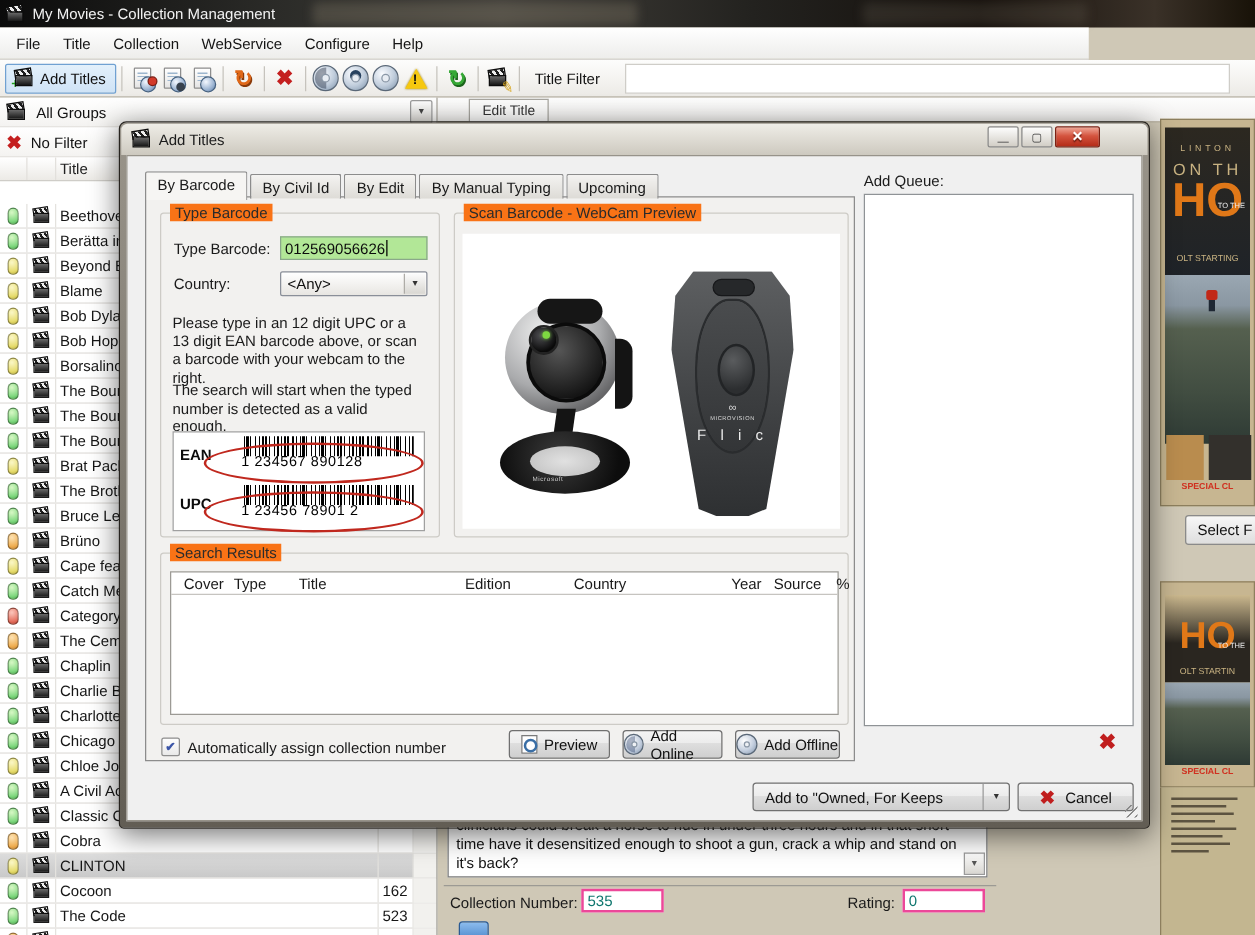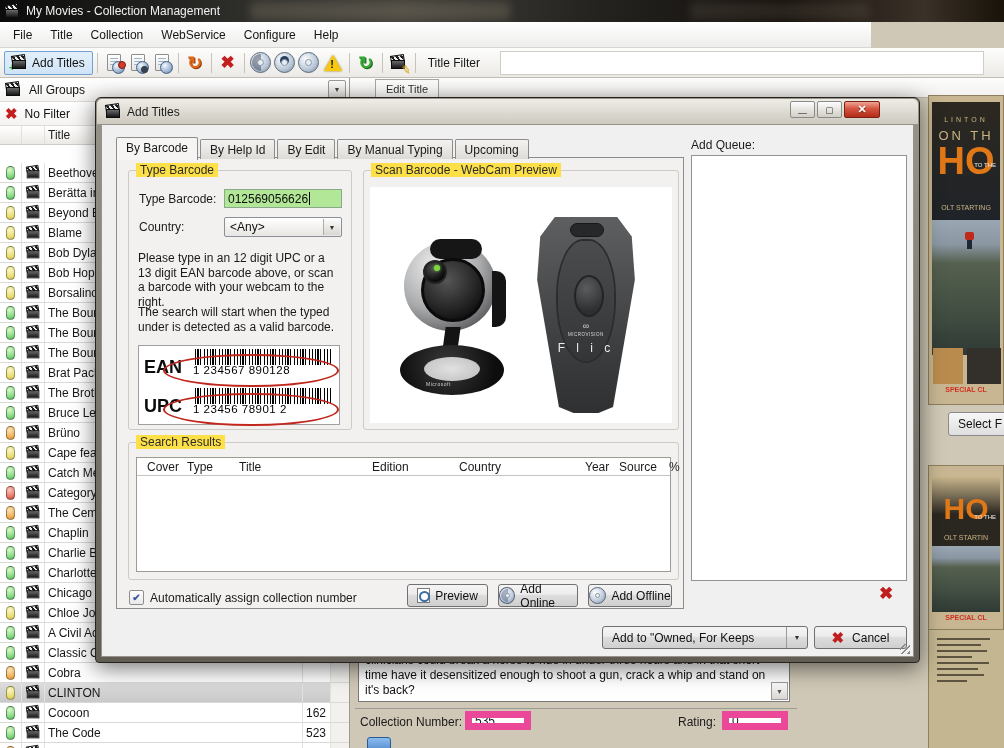--- a/index.html
+++ b/index.html
@@ -110,22 +110,22 @@
     background:linear-gradient(#f7f7f7,#dedede);border:1px solid #8a8a8a;border-radius:3px;
     font-size:12px;color:#111;display:flex;align-items:center;padding-left:9px;box-sizing:border-box;}
   
   #desc-box{position:absolute;left:8px;top:572px;width:432px;height:52px;background:#fff;border:1px solid #7a7a7a;
     font-size:12px;color:#111;line-height:15px;padding:2px 20px 2px 6px;box-sizing:border-box;overflow:hidden;}
   #desc-arrow{position:absolute;left:421px;top:604px;width:15px;height:16px;
     background:linear-gradient(#fdfdfd,#d8d6d1);border:1px solid #9a9a9a;
     display:flex;align-items:center;justify-content:center;font-size:7px;color:#555;}
   #bottom-sep{position:absolute;left:5px;top:630px;width:442px;height:1px;background:#9c9a94;}
   .fld-label{position:absolute;font-size:12px;color:#1a1a1a;}
-  .fld-input{position:absolute;width:66px;height:19px;background:#fff;border:7px solid #ec4899;
-    font-size:12px;color:#0f172a;padding:0 3px;box-sizing:border-box;font-family:"Liberation Sans",sans-serif;}
+  .fld-input{position:absolute;width:66px;height:19px;background:#fff;border:2px solid #ec4899;
+    font-size:12px;color:#0f766e;padding:0 3px;box-sizing:border-box;font-family:"Liberation Sans",sans-serif;}
   #disc-type-icon{position:absolute;left:17px;top:659px;width:22px;height:18px;border-radius:3px;
     background:linear-gradient(#8cbcee,#3a78c0);border:1px solid #2a5a94;}
   
   #dialog{position:absolute;left:95px;top:97px;width:825px;height:566px;z-index:20;
     background:linear-gradient(#9a958b,#625d54);border:1px solid #26231f;border-radius:6px 6px 4px 4px;
     box-shadow:0 5px 22px rgba(0,0,0,.55);box-sizing:border-box;}
   #dlg-titlebar{position:absolute;left:1px;top:1px;right:1px;height:25px;border-radius:5px 5px 0 0;
     background:linear-gradient(#efede7,#cdc9bf);display:flex;align-items:center;font-size:12px;color:#1c1c1c;}
   #dlg-titlebar .clapper{margin:0 6px 0 9px;}
   .winbtn{position:absolute;top:3px;height:17px;border:1px solid #8a8a8a;border-radius:2px;
@@ -138,42 +138,42 @@
   #btn-min .g{margin-top:6px;}
   #dlg-client{position:absolute;left:5px;right:5px;top:26px;bottom:5px;background:#f0f0f0;border:1px solid #97938a;box-sizing:border-box;}
   
   #tabs{position:absolute;left:14px;top:12px;height:21px;display:flex;z-index:3;}
   .tab{padding:3px 9px 2px;font-size:12px;color:#1a1a1a;border:1px solid #8c8c8c;border-bottom:none;
     background:linear-gradient(#f4f3f1,#dddbd6);margin-right:2px;border-radius:2px 2px 0 0;position:relative;top:2px;height:14px;}
   .tab.active{background:#f6f5f3;top:0;height:17px;z-index:4;}
   #tabpage{position:absolute;left:14px;top:32px;width:568px;height:452px;background:#f2f1ef;border:1px solid #8c8c8c;box-sizing:border-box;}
   
   .group{position:absolute;border:1px solid #cdcbc6;border-radius:3px;}
-  .group>.glabel{position:absolute;top:-8px;left:7px;background:#fde047;padding:0 4px;font-size:12px;color:#2b2b2b;}
+  .group>.glabel{position:absolute;top:-8px;left:7px;background:#f97316;padding:0 4px;font-size:12px;color:#2b2b2b;}
   #grp-type{left:11px;top:12px;width:222px;height:256px;height:258px;}
   #grp-type{height:258px;}
   #grp-webcam{left:246px;top:12px;width:314px;height:258px;}
   #grp-results{left:11px;top:284px;width:549px;height:136px;text-align:right;}
   .lbl{position:absolute;font-size:12px;color:#1a1a1a;}
   #barcode-input{position:absolute;left:95px;top:18px;width:118px;height:19px;background:#b2e797;
     border:1px solid #8aa88a;box-sizing:border-box;display:flex;align-items:center;padding-left:3px;
     font-size:12px;color:#0c0c0c;}
   #barcode-input .caret{width:1px;height:13px;background:#000;margin-left:1px;}
   .combo{position:absolute;left:95px;top:46px;width:118px;height:20px;border:1px solid #8a8f99;border-radius:2px;
     background:linear-gradient(#ffffff,#e8e6e2);display:flex;align-items:center;font-size:12px;color:#111;
     padding-left:5px;box-sizing:border-box;}
   .combo .arrow{position:absolute;right:1px;top:1px;bottom:1px;width:16px;
     background:linear-gradient(#fbfbfb,#d9d7d2);border-left:1px solid #aeaca7;
     display:flex;align-items:center;justify-content:center;font-size:7px;color:#333;}
   .para{position:absolute;left:9px;width:202px;font-size:12px;color:#1a1a1a;line-height:14.5px;}
   #para1{top:80px;}
   #para2{top:134px;}
   #bc-box{position:absolute;left:9px;top:174px;width:202px;height:80px;background:#fff;border:1px solid #a0a0a0;box-sizing:border-box;}
   .bc-row{position:absolute;left:0;width:100%;height:38px;}
-  .bc-label{position:absolute;left:5px;top:10px;font-size:18px;font-weight:bold;color:#0c0c0c;}
+  .bc-label{position:absolute;left:5px;top:10px;font-size:12px;font-weight:bold;color:#0c0c0c;}
   .bc-bars{position:absolute;left:56px;top:2px;width:136px;height:16px;
     background:repeating-linear-gradient(90deg,#000 0 1px,#fff 1px 2px,#000 2px 4px,#fff 4px 5px,#000 5px 6px,#fff 6px 9px,#000 9px 10px,#fff 10px 12px,#000 12px 13px,#fff 13px 15px);}
   .bc-digits{position:absolute;left:54px;top:17px;font-size:11.5px;color:#000;white-space:pre;letter-spacing:.5px;}
   .bc-ellipse{position:absolute;left:24px;top:7px;width:172px;height:29px;border:2px solid #c0281e;border-radius:50%;}
   
   #wc-inner{position:absolute;left:6px;top:16px;right:6px;bottom:6px;background:#fff;}
   .webcam{position:absolute;left:26px;top:48px;width:112px;height:172px;}
   .wc-head{position:absolute;left:8px;top:6px;width:92px;height:90px;border-radius:50%;
     background:radial-gradient(circle at 35% 28%,#f0f0f0,#a9aaac 50%,#59595b 82%,#2e2e2e);}
   .wc-cap{position:absolute;left:26px;top:-2px;width:52px;height:20px;border-radius:12px;background:#161616;}
@@ -729,42 +729,42 @@
   </div>
   <div class="winbtn" id="btn-min">
       <span class="g">—</span>
     </div>
   <div class="winbtn" id="btn-max">▢</div>
   <div class="winbtn" id="btn-close">✕</div>
 
   <div id="dlg-client">
     <div id="tabs">
         <div class="tab active">By Barcode</div>
-        <div class="tab">By Help Id</div>
+        <div class="tab">By Civil Id</div>
         <div class="tab">By Edit</div>
         <div class="tab">By Manual Typing</div>
         <div class="tab">Upcoming</div>
       </div>
 
     <div id="tabpage">
 
       <div class="group" id="grp-type">
         <span class="glabel">Type Barcode</span>
         <span class="lbl" style="left:10px;top:21px">Type Barcode:</span>
         <div id="barcode-input">
           <span>012569056626</span>
             <span class="caret"></span>
         </div>
         <span class="lbl" style="left:10px;top:49px">Country:</span>
         <div class="combo">
           <span>&lt;Any&gt;</span>
           <span class="arrow">▼</span>
         </div>
         <div class="para" id="para1">Please type in an 12 digit UPC or a 13 digit EAN barcode above, or scan a barcode with your webcam to the right.</div>
-        <div class="para" id="para2">The search will start when the typed under is detected as a valid barcode.</div>
+        <div class="para" id="para2">The search will start when the typed number is detected as a valid enough.</div>
         <div id="bc-box">
           <div class="bc-row" style="top:1px">
             <span class="bc-label">EAN</span>
             <span class="bc-bars"></span>
             <span class="bc-digits">1 234567 890128</span>
             <span class="bc-ellipse"></span>
           </div>
           <div class="bc-row" style="top:40px">
             <span class="bc-label">UPC</span>
             <span class="bc-bars"></span>

